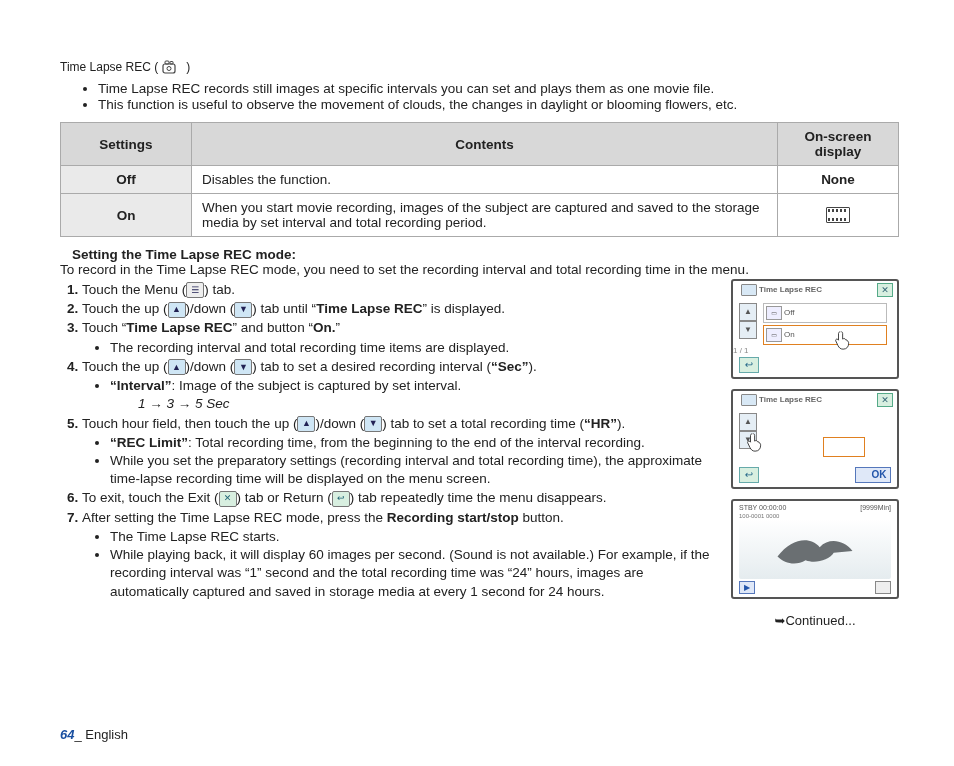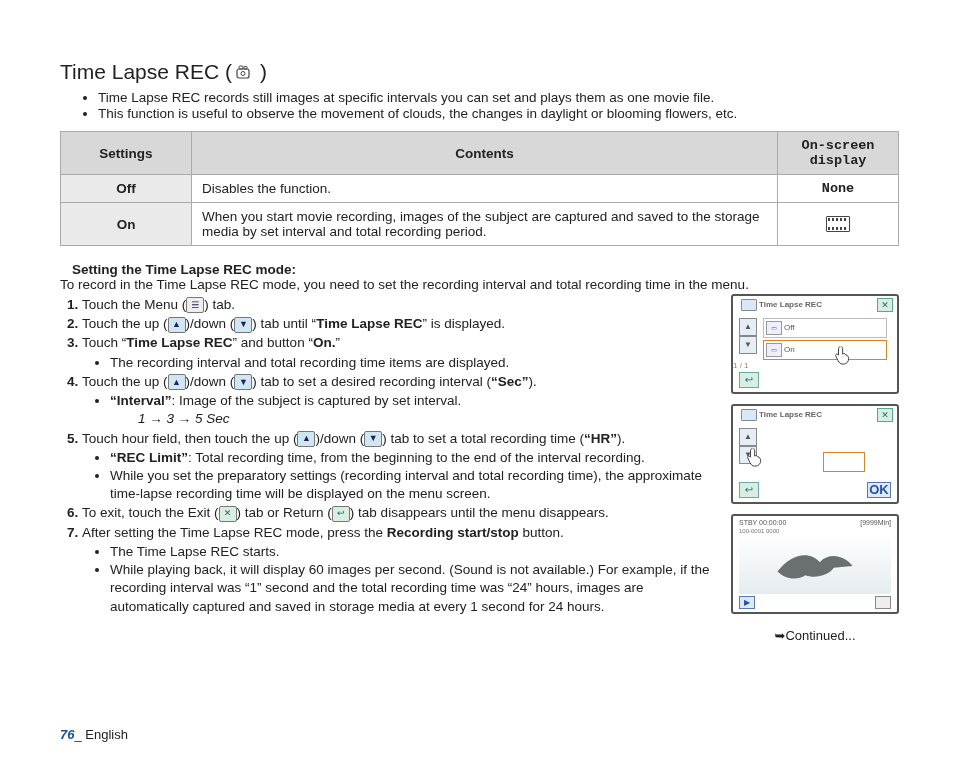--- a/index.html
+++ b/index.html
@@ -13,54 +13,53 @@
     height: 766px;
     position: relative;
     box-sizing: border-box;
   }
   .page {
     padding: 60px 55px 30px 60px;
     box-sizing: border-box;
     width: 954px;
   }
   .title {
-    font-size: 21px;
+    font-size: 12px;
     font-weight: normal;
     margin-bottom: 6px;
     display: flex;
-    align-items: center;
     gap: 4px;
   }
   .title-icon {
     display: inline-flex;
     align-items: center;
   }
   ul.intro {
     margin: 0 0 10px 0;
     padding-left: 22px;
   }
   ul.intro li { margin: 1px 16px; }
   table.settings {
     width: 100%;
     border-collapse: collapse;
-    margin-bottom: 16px;
+    margin-bottom: 10px;
     border-radius: 9px;
   }
   table.settings th, table.settings td {
     border: 1px solid #aaa;
     padding: 6px 10px;
     vertical-align: middle;
   }
   table.settings th {
     background: #d8d8d8;
     font-weight: bold;
     text-align: center;
   }
   .col-set { width: 110px; text-align: center; font-weight: bold; background:#eaeaea;}
-  .col-disp { width: 100px; text-align: center; font-weight: bold; font-family: Liberation Mono, monospace;}
+  .col-disp { width: 100px; text-align: center; font-weight: bold;}
   .subhead { font-weight: bold; margin-top: 6px; margin-left: 12px;}
   .body-row { display: flex; gap: 14px; align-items: flex-start;}
   .left-col { flex: 1; }
   ol.steps { margin: 4px 0 0 0; padding-left: 22px;}
   ol.steps > li { margin-bottom: 1px; line-height: 1.35;}
   ol.steps > li::marker { font-weight: bold;}
   ol.steps ul { list-style: disc; padding-left: 28px; margin: 1px 0;}
   ol.steps ul ul { list-style: none; padding-left: 28px; margin:0;font-style:italic;}
   .icon-btn {
     display: inline-flex;
@@ -117,21 +116,21 @@
   }
   .row-item.sel { border:1.5px solid #e08020;}
   .row-badge {
     position:absolute; left:2px; top:2px; width:14px; height:12px; border:1px solid #999; background:#eef; font-size:6px; text-align:center; line-height:12px;
   }
   .pager { position:absolute; bottom:22px; left:0; font-size:8px; color:#888;}
   .bot-return {
     position:absolute; bottom:4px; left:6px; width:18px; height:14px; border:1px solid #6aa; background:#d8efe0; text-align:center; line-height:14px; color:#268; font-size:10px;
   }
   .bot-ok {
-    position:absolute; bottom:4px; right:6px; width:22px; height:14px; border:1px solid #57b; background:#dfe8f8; text-align:center; line-height:14px; color:#25a; font-size:13px; font-weight:bold;
+    position:absolute; bottom:4px; right:6px; width:22px; height:14px; border:1px solid #57b; background:#dfe8f8; text-align:center; line-height:14px; color:#25a; font-size:10px; font-weight:bold;padding-left:12px;
   }
   .hand {
     position:absolute; width:22px; height:22px;
   }
   .screen3-body {
     position:absolute; top:18px; left:6px; right:6px; bottom:18px;
     background: linear-gradient(#fff,#e5ecef);
     border-radius:2px;
     overflow:hidden;
   }
@@ -224,21 +223,21 @@
         </li>
         <li>
           <span>Touch hour field, then touch the up (</span><span class="icon-btn">▲</span><span>)/down (</span><span class="icon-btn">▼</span><span>) tab to set a total recording time (</span><b>“HR”</b><span>).</span>
           <ul>
             <li><b>“REC Limit”</b><span>: Total recording time, from the beginning to the end of the interval recording.</span>
             </li>
             <li>While you set the preparatory settings (recording interval and total recording time), the approximate time-lapse recording time will be displayed on the menu screen.</li>
           </ul>
         </li>
         <li>
-          <span>To exit, touch the Exit (</span><span class="icon-btn" style="background:#d8efe0;color:#267;">✕</span><span>) tab or Return (</span><span class="icon-btn" style="background:#d8efe0;color:#267;">↩</span><span>) tab disappears until the menu disappears.</span>
+          <span>To exit, touch the Exit (</span><span class="icon-btn" style="background:#d8efe0;color:#267;">✕</span><span>) tab or Return (</span><span class="icon-btn" style="background:#d8efe0;color:#267;">↩</span><span>) tab repeatedly time the menu disappears.</span>
         </li>
         <li>
           <span>After setting the Time Lapse REC mode, press the </span><b>Recording start/stop</b><span> button.</span>
           <ul>
             <li>The Time Lapse REC starts.</li>
             <li>While playing back, it will display 60 images per second. (Sound is not available.) For example, if the recording interval was “1” second and the total recording time was “24” hours, images are automatically captured and saved in storage media at every 1 second for 24 hours.</li>
           </ul>
         </li>
       </ol>
     </div>
@@ -293,14 +292,14 @@
         <div style="position:absolute;bottom:3px;right:6px;width:14px;height:11px;border:1px solid #888;background:#eee;"></div>
       </div>
 
       <div class="cont">➥Continued...</div>
     </div>
   </div>
 
 </div>
 
 <div class="footer">
-  <b>76</b><span>_ </span><span>English</span>
+  <b>64</b><span>_ </span><span>English</span>
 </div>
 
 </body></html>

